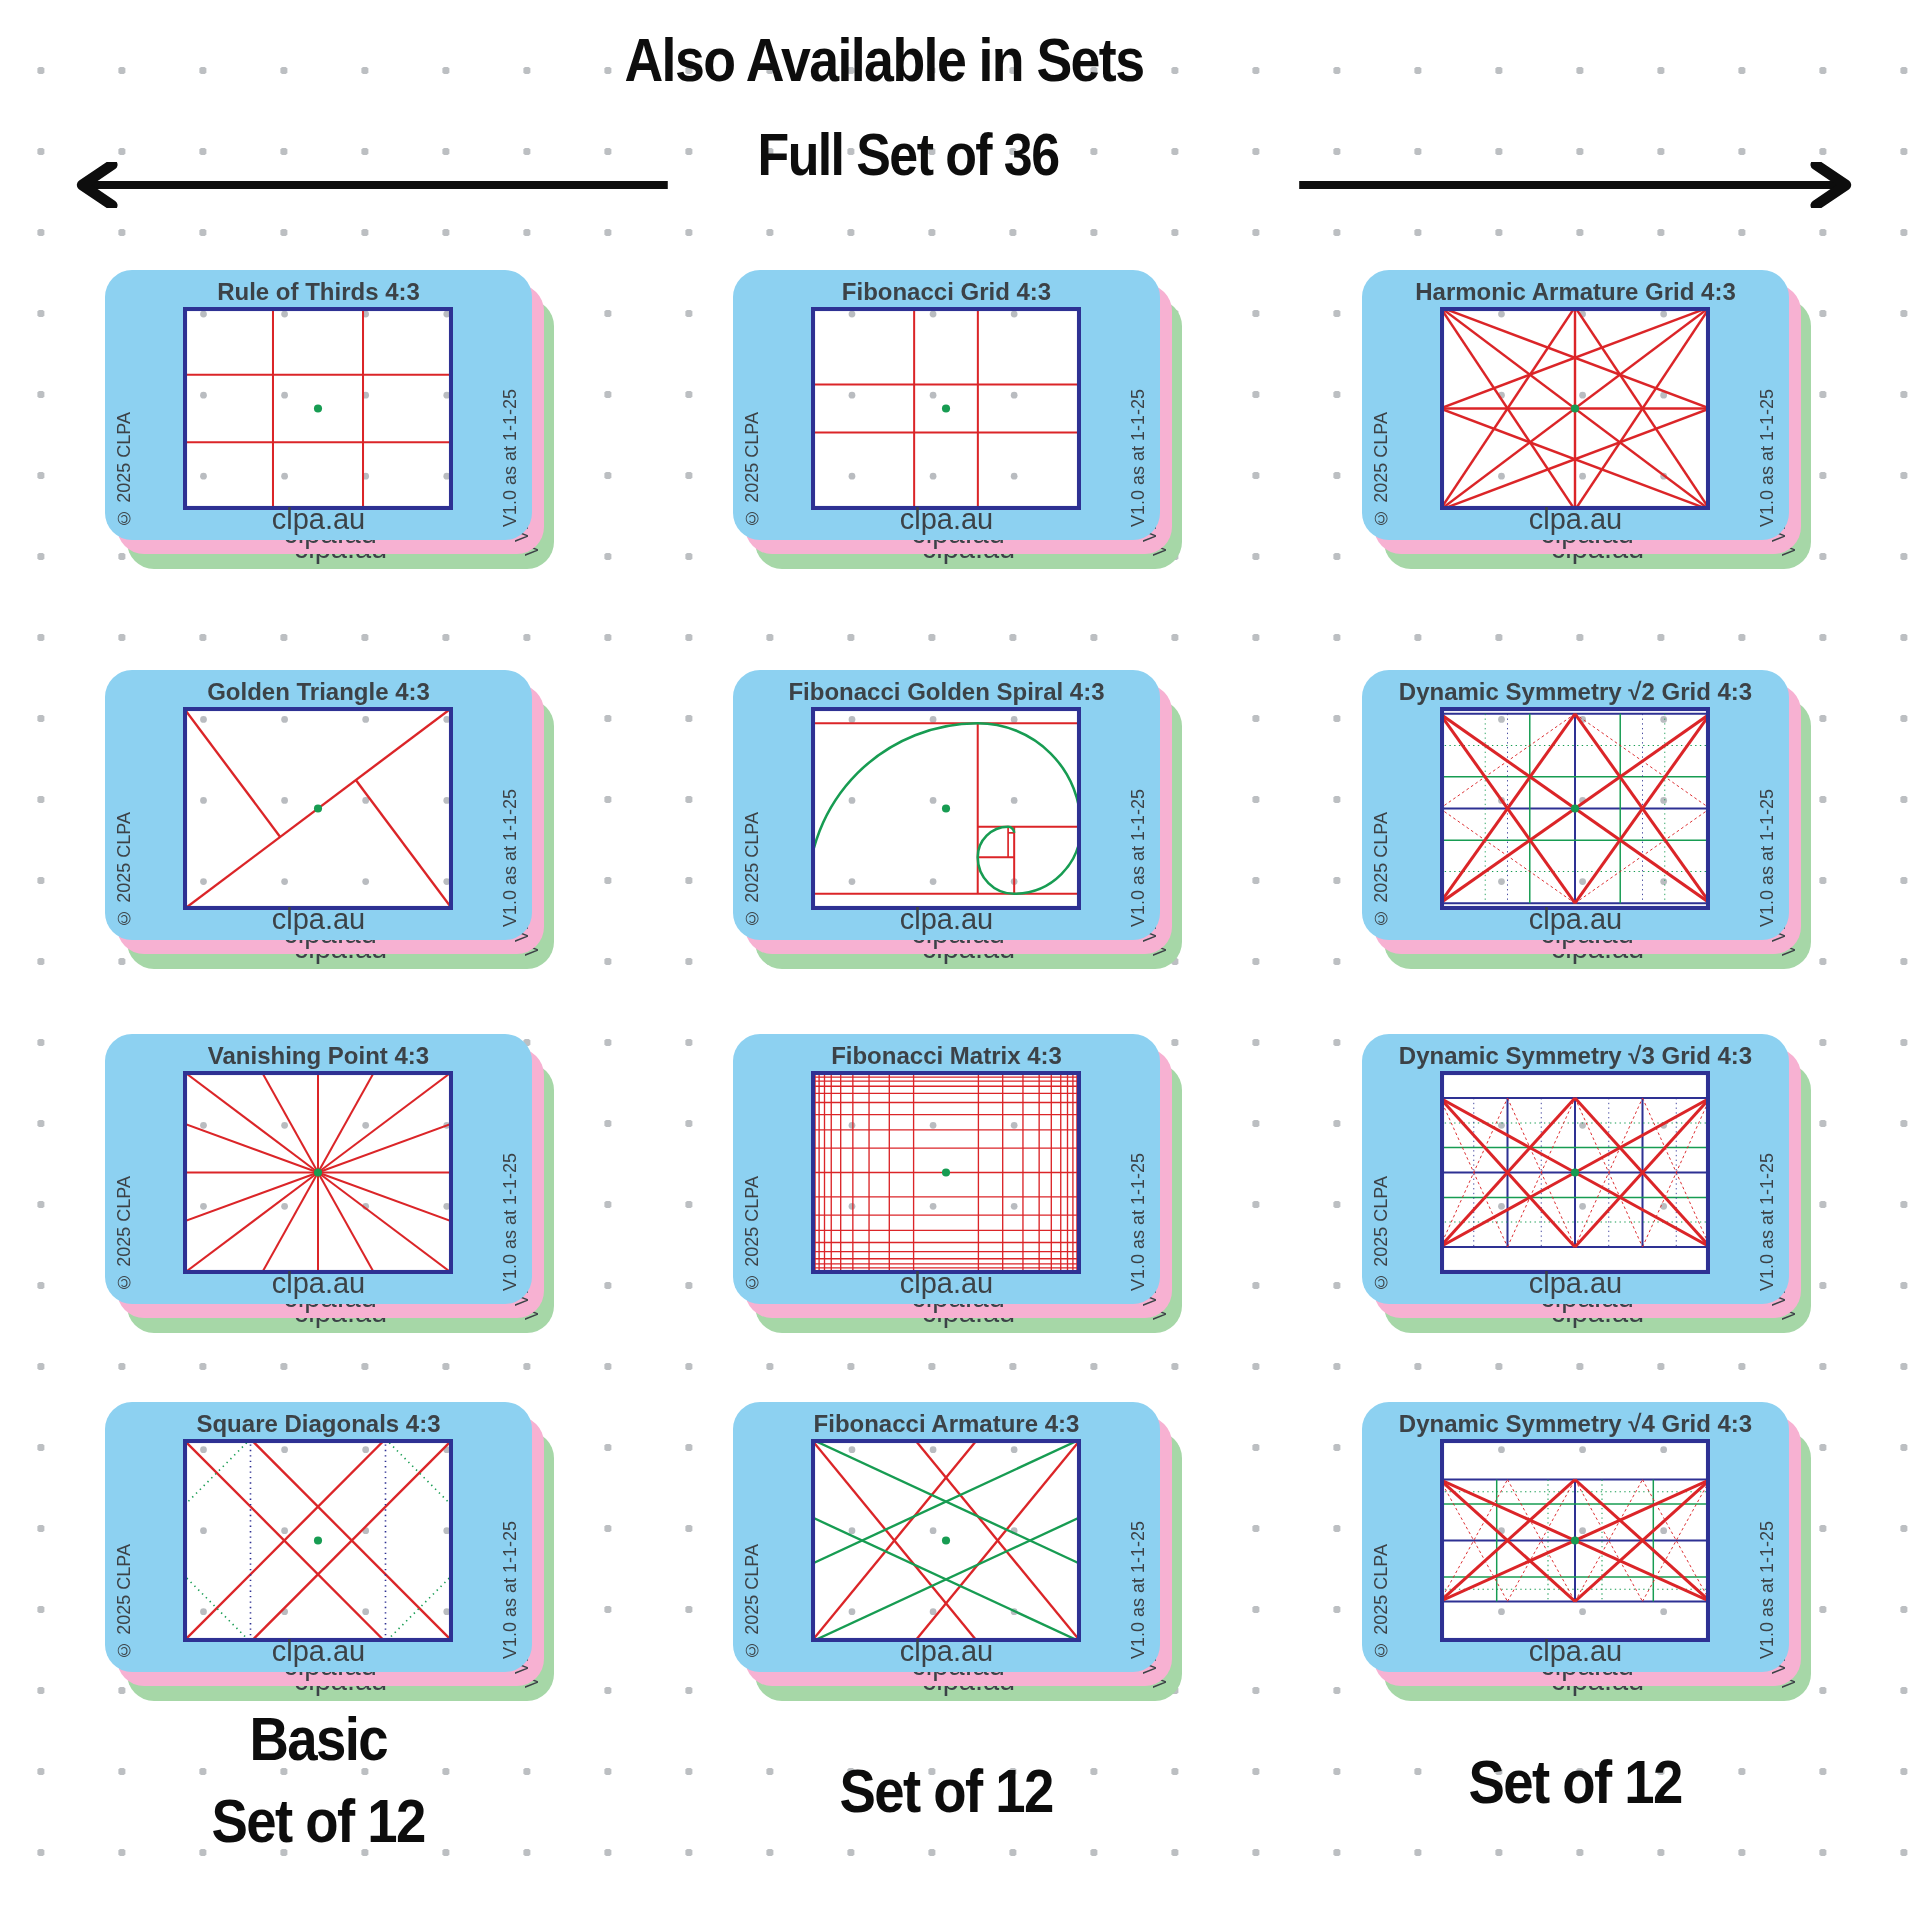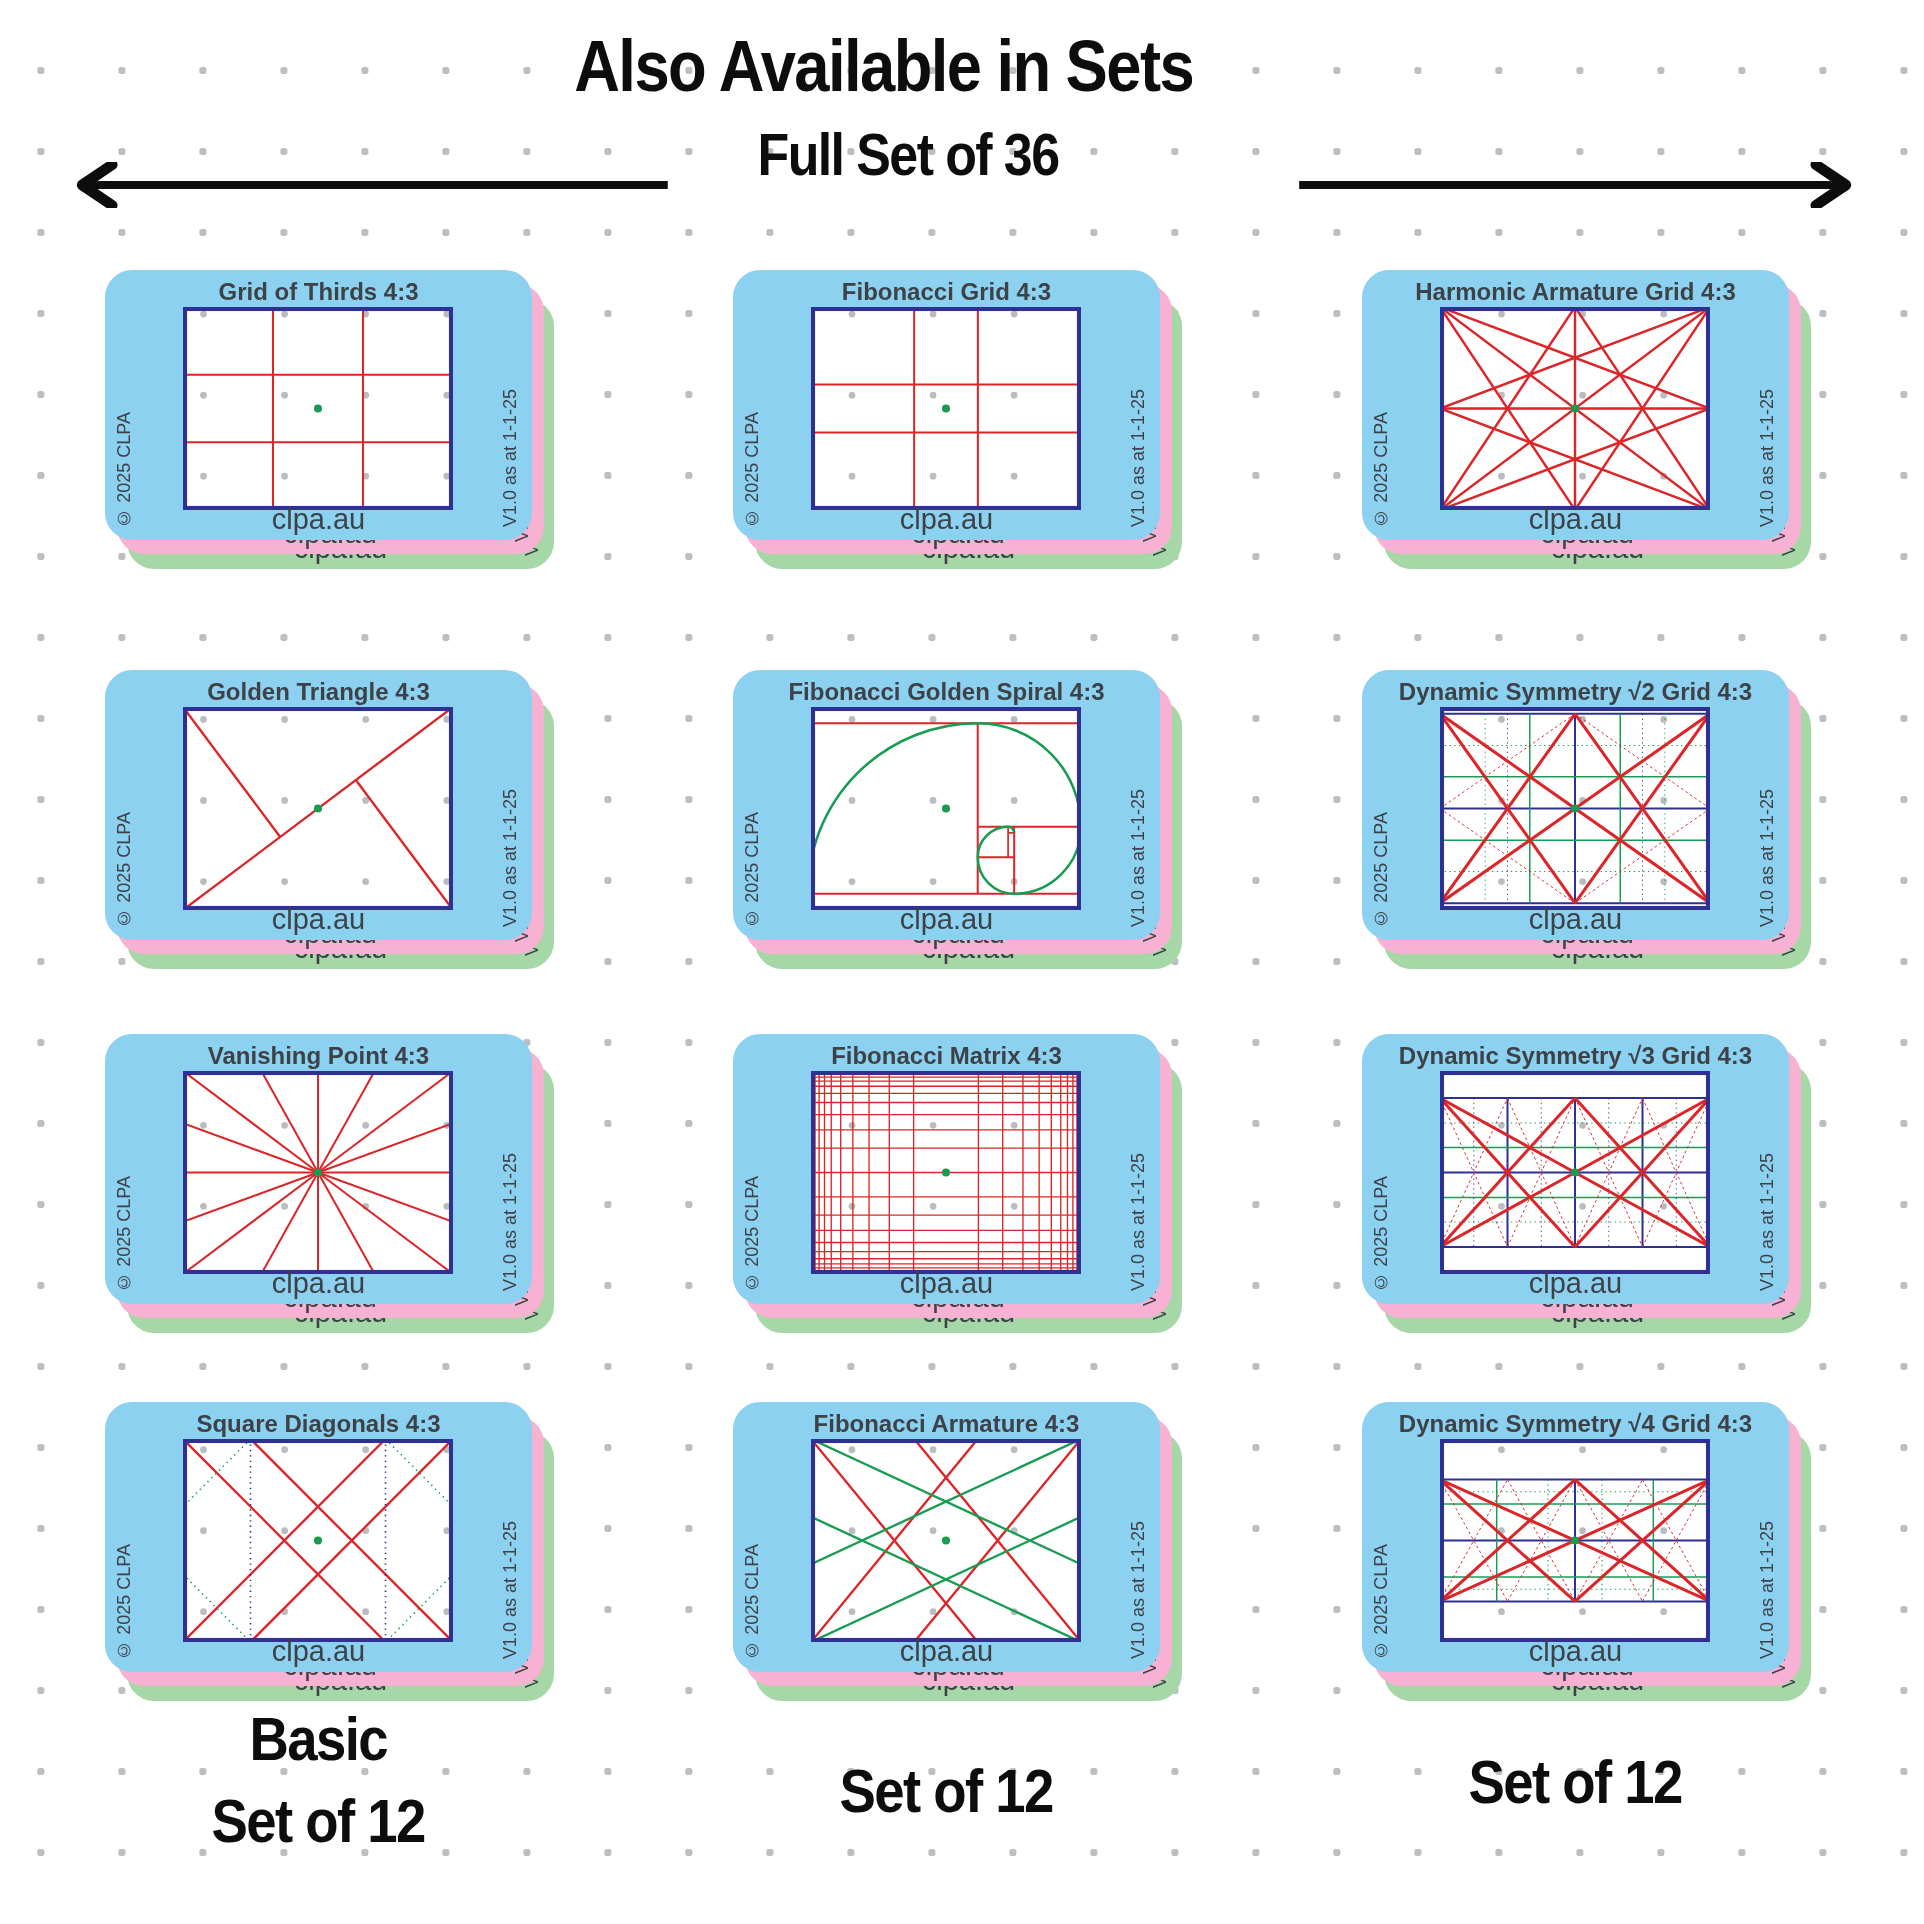--- a/index.html
+++ b/index.html
@@ -5,21 +5,21 @@
   html,body{margin:0;padding:0;background:#fff;}
   #page{
     position:relative;width:1925px;height:1925px;overflow:hidden;
     background-color:#ffffff;
     background-image:radial-gradient(circle,#bcbfc2 0 3.6px,rgba(0,0,0,0) 4px);
     background-size:81px 81px;background-position:0.4px 30px;
     font-family:"Liberation Sans",sans-serif;
   }
   .condensed{display:inline-block;transform:scaleX(.88);transform-origin:center;letter-spacing:-1.8px;}
   #main-title{position:absolute;left:0;top:25px;width:1767px;text-align:center;
-    font-size:72px;font-weight:800;color:#0d0d0d;white-space:nowrap;}
+    font-size:61px;font-weight:800;color:#0d0d0d;white-space:nowrap;}
   #subtitle{position:absolute;left:0;top:121px;width:1815px;text-align:center;
     font-size:59px;font-weight:800;color:#0d0d0d;white-space:nowrap;}
   .arrow-svg{position:absolute;top:162px;height:46px;}
   
   .stack{position:absolute;width:450px;height:303px;}
   .card{position:absolute;width:427px;height:270px;border-radius:27px;}
   .card.blue{background:#8DD1F1;left:0;top:0;z-index:3;}
   .card.pink{background:#F7B1D2;left:11.6px;top:14.3px;z-index:2;}
   .card.grn {background:#A6D7A7;left:22px;top:29px;z-index:1;}
   .card-title{position:absolute;left:27px;right:27px;top:8px;text-align:center;
@@ -61,21 +61,21 @@
       <div class="stack" style="left: 105px; top: 270px;">
         <div class="card grn">
           <div class="card-url">clpa.au</div>
           <div class="vtext side-right">V1.0 as at 1-1-25</div>
         </div>
         <div class="card pink">
           <div class="card-url">clpa.au</div>
           <div class="vtext side-right">V1.0 as at 1-1-25</div>
         </div>
         <div class="card blue">
-          <div class="card-title">Grid of Thirds 4:3</div>
+          <div class="card-title">Rule of Thirds 4:3</div>
           <div class="frame-wrap">
             <svg viewBox="0 0 400 300" width="270" height="203" preserveAspectRatio="none">
               <rect x="0" y="0" width="400" height="300" fill="#ffffff"></rect>
               <circle cx="30.363036303630363" cy="10.526315789473683" r="5" fill="#b9bcc0"></circle>
               <circle cx="30.363036303630363" cy="130.26315789473685" r="5" fill="#b9bcc0"></circle>
               <circle cx="30.363036303630363" cy="250" r="5" fill="#b9bcc0"></circle>
               <circle cx="150.4950495049505" cy="10.526315789473683" r="5" fill="#b9bcc0"></circle>
               <circle cx="150.4950495049505" cy="130.26315789473685" r="5" fill="#b9bcc0"></circle>
               <circle cx="150.4950495049505" cy="250" r="5" fill="#b9bcc0"></circle>
               <circle cx="270.62706270627064" cy="10.526315789473683" r="5" fill="#b9bcc0"></circle>

